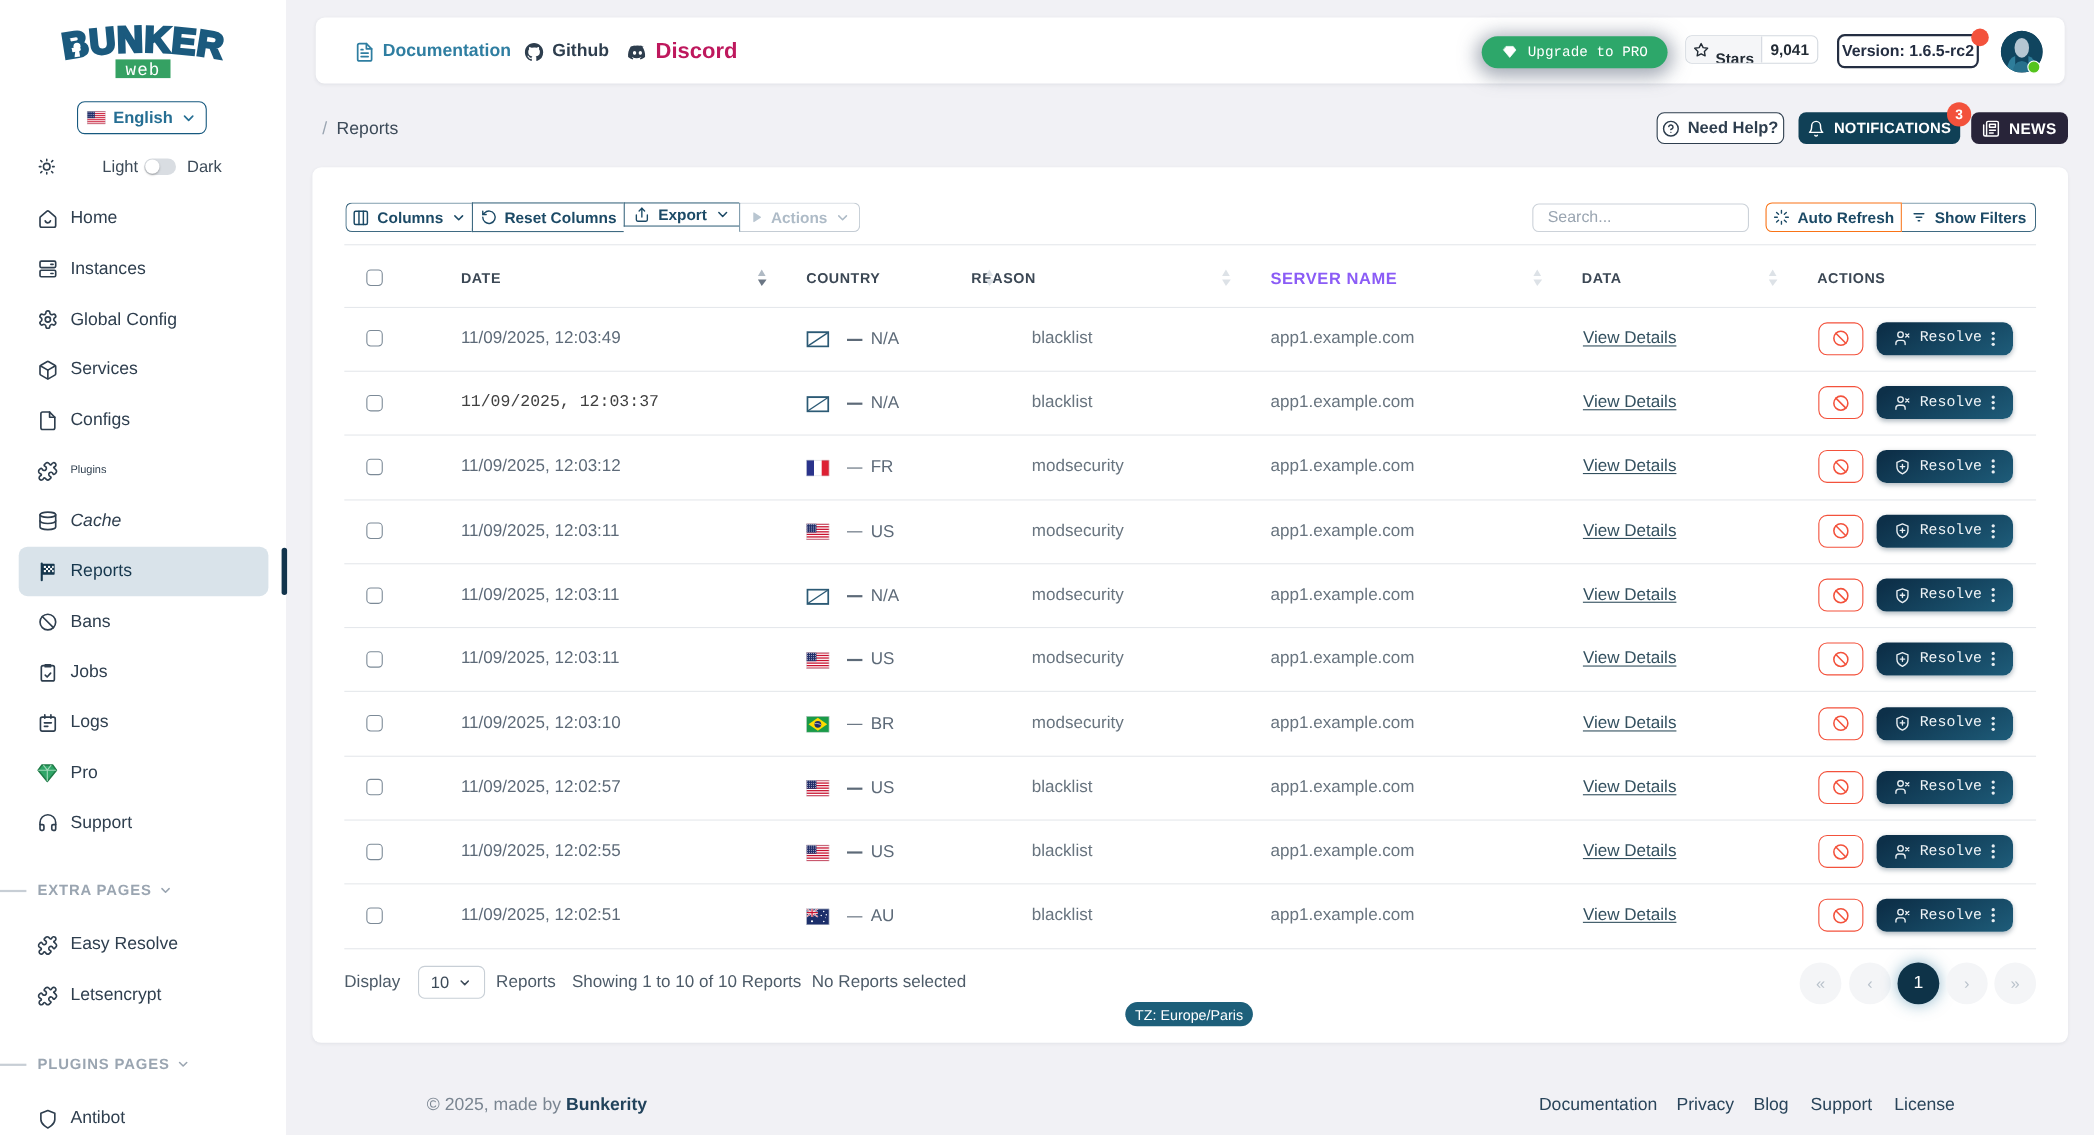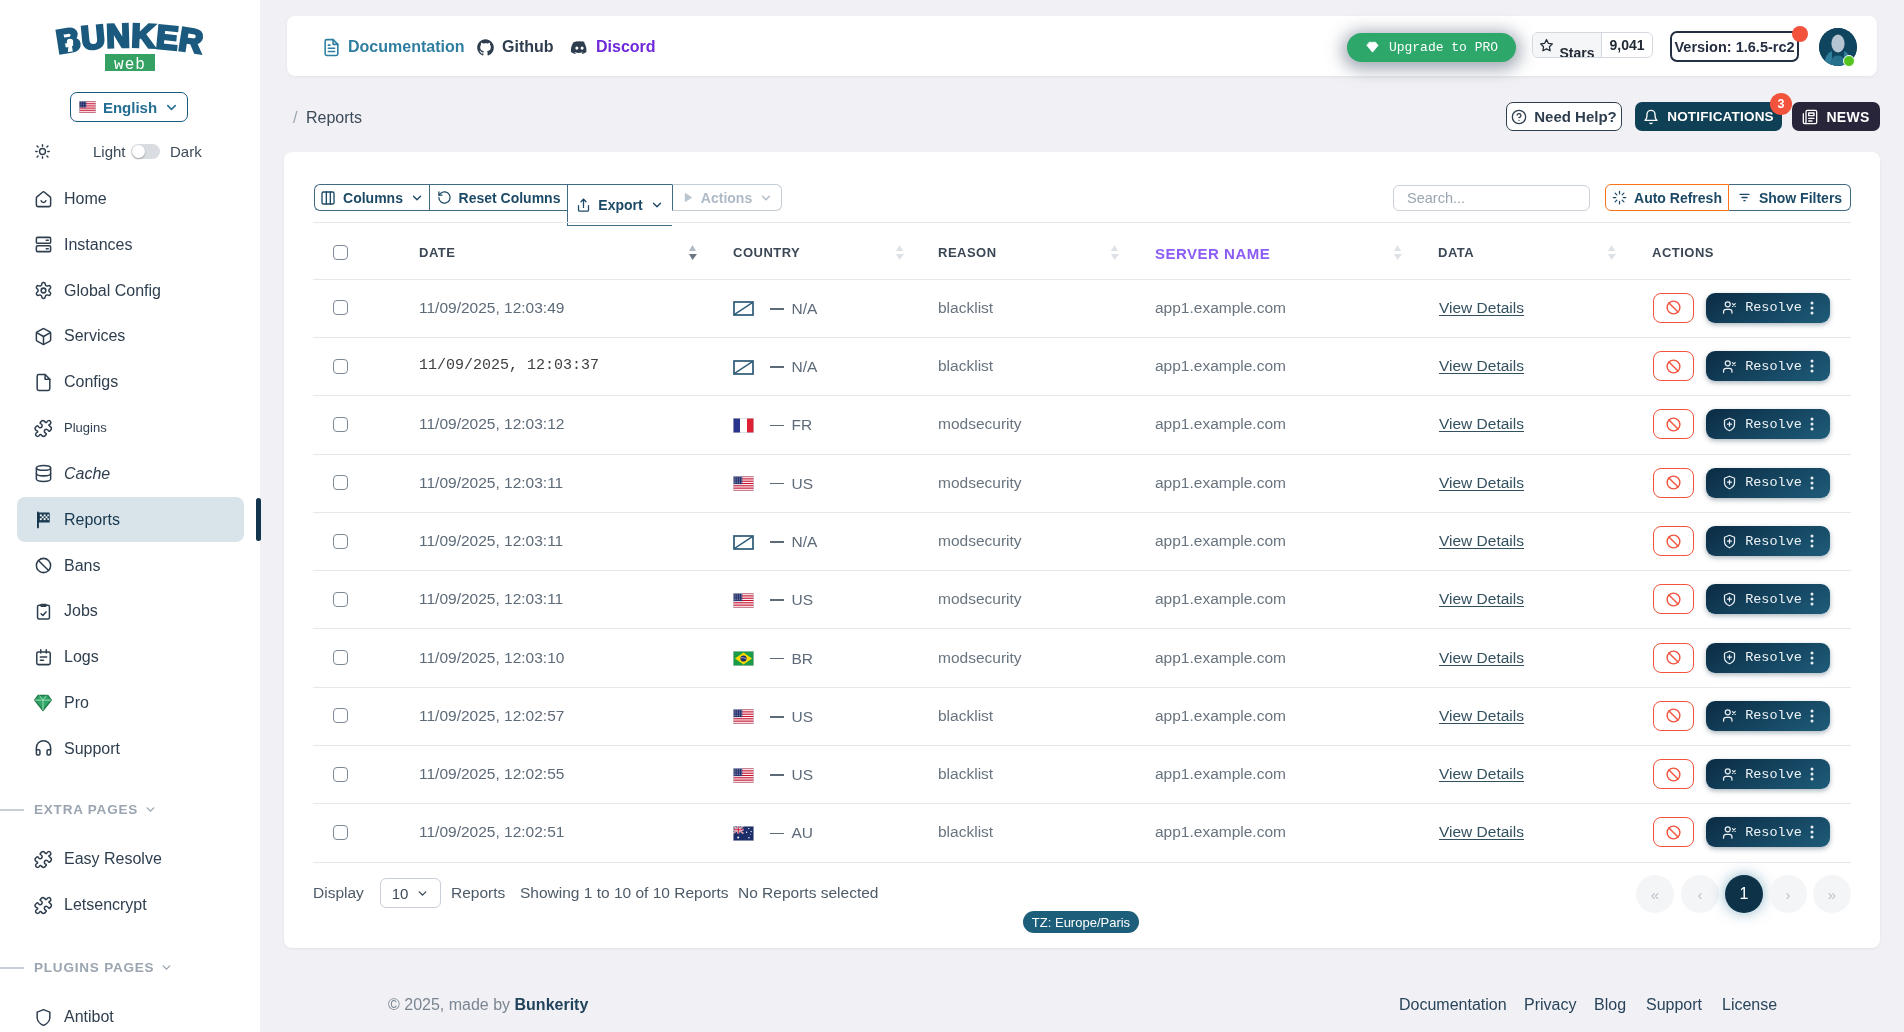--- a/index.html
+++ b/index.html
@@ -100,21 +100,21 @@
       <path d="M14 2H6a2 2 0 0 0-2 2v16a2 2 0 0 0 2 2h12a2 2 0 0 0 2-2V8z"></path>
       <path d="M14 2v6h6"></path>
     </svg>
   </div>
 <div class="abs" style="left:64px;top:373px;font-size:16px;color:#2e3e4e;font-weight:400;line-height:18px;">Configs</div>
 <div class="abs" style="left:34px;top:419px;">
     <svg class="ic " width="19" height="19" viewBox="0 0 24 24" fill="none" stroke="#2e3e4e" stroke-width="1.9" stroke-linecap="round" stroke-linejoin="round">
       <path d="M19.44 7.85c-.05.32.06.65.29.88l1.57 1.57c.47.47.7 1.08.7 1.7s-.23 1.23-.7 1.7l-1.61 1.61a.98.98 0 0 1-.84.28c-.47-.07-.8-.48-.97-.93a2.5 2.5 0 1 0-3.21 3.22c.45.16.86.5.93.97a.98.98 0 0 1-.28.84l-1.61 1.61c-.47.47-1.09.7-1.7.7s-1.23-.23-1.7-.7l-1.57-1.57a1.03 1.03 0 0 0-.88-.29c-.49.07-.84.5-1.02.97a2.5 2.5 0 1 1-3.24-3.24c.46-.18.89-.53.97-1.02a1.03 1.03 0 0 0-.29-.88L2 13.7A2.4 2.4 0 0 1 1.3 12c0-.62.24-1.23.7-1.7l1.53-1.53c.24-.24.58-.35.92-.3.51.08.88.53 1.07 1.01a2.5 2.5 0 1 0 3.26-3.26c-.48-.2-.93-.56-1.01-1.07-.05-.34.06-.68.3-.92l1.53-1.52A2.4 2.4 0 0 1 11.3 2c.62 0 1.23.24 1.7.71l1.57 1.57c.23.23.56.34.88.29.49-.07.84-.5 1.02-.97a2.5 2.5 0 1 1 3.24 3.24c-.46.18-.89.53-.97 1.01Z"></path>
     </svg>
   </div>
-<div class="abs" style="left:64px;top:419px;font-size:13px;color:#2e3e4e;font-weight:400;line-height:18px;">Plugins</div>
+<div class="abs" style="left:64px;top:419px;font-size:10px;color:#2e3e4e;font-weight:400;line-height:18px;">Plugins</div>
 <div class="abs" style="left:34px;top:464px;">
     <svg class="ic " width="19" height="19" viewBox="0 0 24 24" fill="none" stroke="#2e3e4e" stroke-width="1.9" stroke-linecap="round" stroke-linejoin="round">
       <ellipse cx="12" cy="5" rx="9" ry="3"></ellipse>
       <path d="M3 5v14c0 1.66 4 3 9 3s9-1.34 9-3V5"></path>
       <path d="M3 12c0 1.66 4 3 9 3s9-1.34 9-3"></path>
     </svg>
   </div>
 <div class="abs" style="left:64px;top:465px;font-size:16px;color:#2e3e4e;font-weight:400;line-height:18px;font-style:italic;">Cache</div>
 <div class="abs" style="left:17px;top:497px;width:227px;height:45px;background:#d9e3ea;border-radius:8px;"></div>
 <div class="abs" style="left:255.5px;top:498px;width:5px;height:43px;background:#12344c;border-radius:3px;"></div>
@@ -214,21 +214,21 @@
 <div class="abs row-flex" style="left:476px;top:31px;height:32px;gap:7px;">
 <svg class="ic " width="19" height="19" viewBox="0 0 24 24" fill="none" stroke="#2e3e4e" stroke-width="2" stroke-linecap="round" stroke-linejoin="round">
       <path fill="#2e3e4e" stroke="none" d="M12 1.5C6.2 1.5 1.5 6.2 1.5 12c0 4.64 3 8.58 7.18 9.97.53.1.72-.23.72-.5 0-.25-.01-1.08-.01-1.96-2.64.49-3.32-.64-3.53-1.23-.12-.3-.63-1.23-1.08-1.48-.37-.2-.89-.68-.01-.7.83-.01 1.42.76 1.61 1.08.94 1.59 2.45 1.14 3.06.87.09-.68.37-1.14.67-1.4-2.34-.26-4.78-1.17-4.78-5.18 0-1.14.41-2.08 1.08-2.82-.11-.26-.47-1.34.1-2.78 0 0 .88-.28 2.89 1.08a9.8 9.8 0 0 1 2.62-.35c.89 0 1.79.12 2.62.35 2-1.37 2.89-1.08 2.89-1.08.57 1.44.21 2.52.1 2.78.67.74 1.08 1.67 1.08 2.82 0 4.03-2.45 4.92-4.79 5.18.38.33.71.96.71 1.94 0 1.4-.01 2.53-.01 2.88 0 .28.19.61.72.5A10.52 10.52 0 0 0 22.5 12c0-5.8-4.7-10.5-10.5-10.5z"></path>
     </svg>
     <span style="font-size:16px;font-weight:600;color:#2e3e4e;">Github</span>
   </div>
 <div class="abs row-flex" style="left:570px;top:31px;height:32px;gap:7px;">
 <svg class="ic " width="19" height="19" viewBox="0 0 24 24" fill="none" stroke="#2e3e4e" stroke-width="2" stroke-linecap="round" stroke-linejoin="round">
       <path fill="#2e3e4e" stroke="none" d="M19.64 5.5a17.3 17.3 0 0 0-4.27-1.33l-.2.4a15.9 15.9 0 0 0-6.34 0l-.2-.4A17.3 17.3 0 0 0 4.36 5.5C1.64 9.6 .9 13.6 1.27 17.54a17.4 17.4 0 0 0 5.3 2.72l.67-1.28a11.3 11.3 0 0 1-1.77-.86l.43-.33a12.4 12.4 0 0 0 10.2 0l.43.33c-.56.34-1.16.63-1.78.86l.67 1.28a17.4 17.4 0 0 0 5.3-2.72c.44-4.55-.75-8.5-3.14-12.04zM8.68 14.9c-1.03 0-1.87-.95-1.87-2.12s.82-2.12 1.87-2.12 1.89.96 1.87 2.12c0 1.17-.83 2.12-1.87 2.12zm6.64 0c-1.03 0-1.87-.95-1.87-2.12s.82-2.12 1.87-2.12 1.89.96 1.87 2.12c0 1.17-.82 2.12-1.87 2.12z"></path>
     </svg>
-    <span style="font-size:16px;font-weight:600;color:#6d28d9;">Discord</span>
+    <span style="font-size:20px;font-weight:600;color:#be185d;">Discord</span>
   </div>
 <div class="abs row-flex" style="left:1347px;top:33px;width:169px;height:29px;background:#2da76a;border-radius:17px;justify-content:center;gap:9px;box-shadow:0 3px 16px 5px rgba(95,105,125,.55);">
 <svg class="ic " width="15" height="15" viewBox="0 0 24 24" fill="none" stroke="#ffffff" stroke-width="2.2" stroke-linecap="round" stroke-linejoin="round">
       <path fill="#ffffff" stroke="#ffffff" stroke-width="1" stroke-linejoin="round" d="M7 3.5h10L21 8.8 12 19.5 3 8.8z"></path>
     </svg>
     <span style="font-family:'Liberation Mono',monospace;font-size:13px;color:#fff;">Upgrade to PRO</span>
   </div>
 <div class="abs row-flex" style="left:1532px;top:32px;width:121px;height:26px;border:1px solid #d4d9df;border-radius:6px;overflow:hidden;background:#fff;">
 <div class="row-flex" style="background:#f5f6f8;height:100%;width:69px;justify-content:center;gap:5px;border-right:1px solid #d4d9df;">
       <svg class="ic " width="15" height="15" viewBox="0 0 24 24" fill="none" stroke="#222b35" stroke-width="2" stroke-linecap="round" stroke-linejoin="round">
@@ -293,21 +293,21 @@
       <path d="m6 9 6 6 6-6"></path>
     </svg>
   </div>
 <div class="abs row-flex" style="left:429px;top:184px;width:138px;height:27px;border:1px solid #3f6a82;border-right:none;justify-content:center;gap:7px;background:#fff;">
     <svg class="ic " width="15" height="15" viewBox="0 0 24 24" fill="none" stroke="#1c4a66" stroke-width="2" stroke-linecap="round" stroke-linejoin="round">
       <path d="M3 12a9 9 0 1 0 2.64-6.36L3 8"></path>
       <path d="M3 3v5h5"></path>
     </svg>
     <span style="font-size:14px;font-weight:600;color:#1c4a66;">Reset Columns</span>
   </div>
-<div class="abs row-flex" style="left:567px;top:184px;width:105px;height:42px;border:1px solid #3f6a82;border-right:none;justify-content:center;gap:7px;background:#fff;">
+<div class="abs row-flex" style="left:567px;top:184px;width:105px;height:22px;border:1px solid #3f6a82;border-right:none;justify-content:center;gap:7px;background:#fff;">
     <svg class="ic " width="15" height="15" viewBox="0 0 24 24" fill="none" stroke="#1c4a66" stroke-width="2" stroke-linecap="round" stroke-linejoin="round">
       <path d="M4 12v7a2 2 0 0 0 2 2h12a2 2 0 0 0 2-2v-7"></path>
       <path d="m16 6-4-4-4 4"></path>
       <path d="M12 2v13"></path>
     </svg>
     <span style="font-size:14px;font-weight:600;color:#1c4a66;">Export</span>
     <svg class="ic " width="14" height="14" viewBox="0 0 24 24" fill="none" stroke="#1c4a66" stroke-width="2.4" stroke-linecap="round" stroke-linejoin="round">
       <path d="m6 9 6 6 6-6"></path>
     </svg>
   </div>
@@ -330,21 +330,21 @@
     <span style="font-size:14px;font-weight:600;color:#1c4a66;">Auto Refresh</span>
   </div>
 <div class="abs row-flex" style="left:1729px;top:184px;width:122px;height:27px;border:1px solid #3f6a82;border-left:none;border-radius:0 6px 6px 0;justify-content:center;gap:7px;background:#fff;">
 <svg class="ic " width="15" height="15" viewBox="0 0 24 24" fill="none" stroke="#1c4a66" stroke-width="2.2" stroke-linecap="round" stroke-linejoin="round">
       <path d="M5 7h14M8 12h8M11 17h2"></path>
     </svg>
     <span style="font-size:14px;font-weight:600;color:#1c4a66;">Show Filters</span>
   </div>
 <div class="abs" style="left:419px;top:245px;font-size:13px;font-weight:700;color:#3b4754;letter-spacing:0.5px;">DATE</div>
 <div class="abs" style="left:733px;top:245px;font-size:13px;font-weight:700;color:#3b4754;letter-spacing:0.5px;">COUNTRY</div>
-<div class="abs" style="left:938px;top:245px;font-size:13px;font-weight:700;color:#3b4754;letter-spacing:0.5px;">REASON</div>
+<div class="abs" style="left:883px;top:245px;font-size:13px;font-weight:700;color:#3b4754;letter-spacing:0.5px;">REASON</div>
 <div class="abs" style="left:1155px;top:245px;font-size:15px;font-weight:700;color:#8b5cf6;letter-spacing:0.5px;">SERVER NAME</div>
 <div class="abs" style="left:1438px;top:245px;font-size:13px;font-weight:700;color:#3b4754;letter-spacing:0.5px;">DATA</div>
 <div class="abs" style="left:1652px;top:245px;font-size:13px;font-weight:700;color:#3b4754;letter-spacing:0.5px;">ACTIONS</div>
 <svg class="abs" style="left:688px;top:244px;" width="9" height="17" viewBox="0 0 9 17">
     <path d="M4.5 1 8 7H1z" fill="#b0bac4"></path>
     <path d="M4.5 16 1 10h8z" fill="#6b7684"></path>
   </svg>
 <svg class="abs" style="left:895px;top:244px;" width="9" height="17" viewBox="0 0 9 17">
     <path d="M4.5 1 8 7H1z" fill="#dde2e7"></path>
     <path d="M4.5 16 1 10h8z" fill="#dde2e7"></path>

